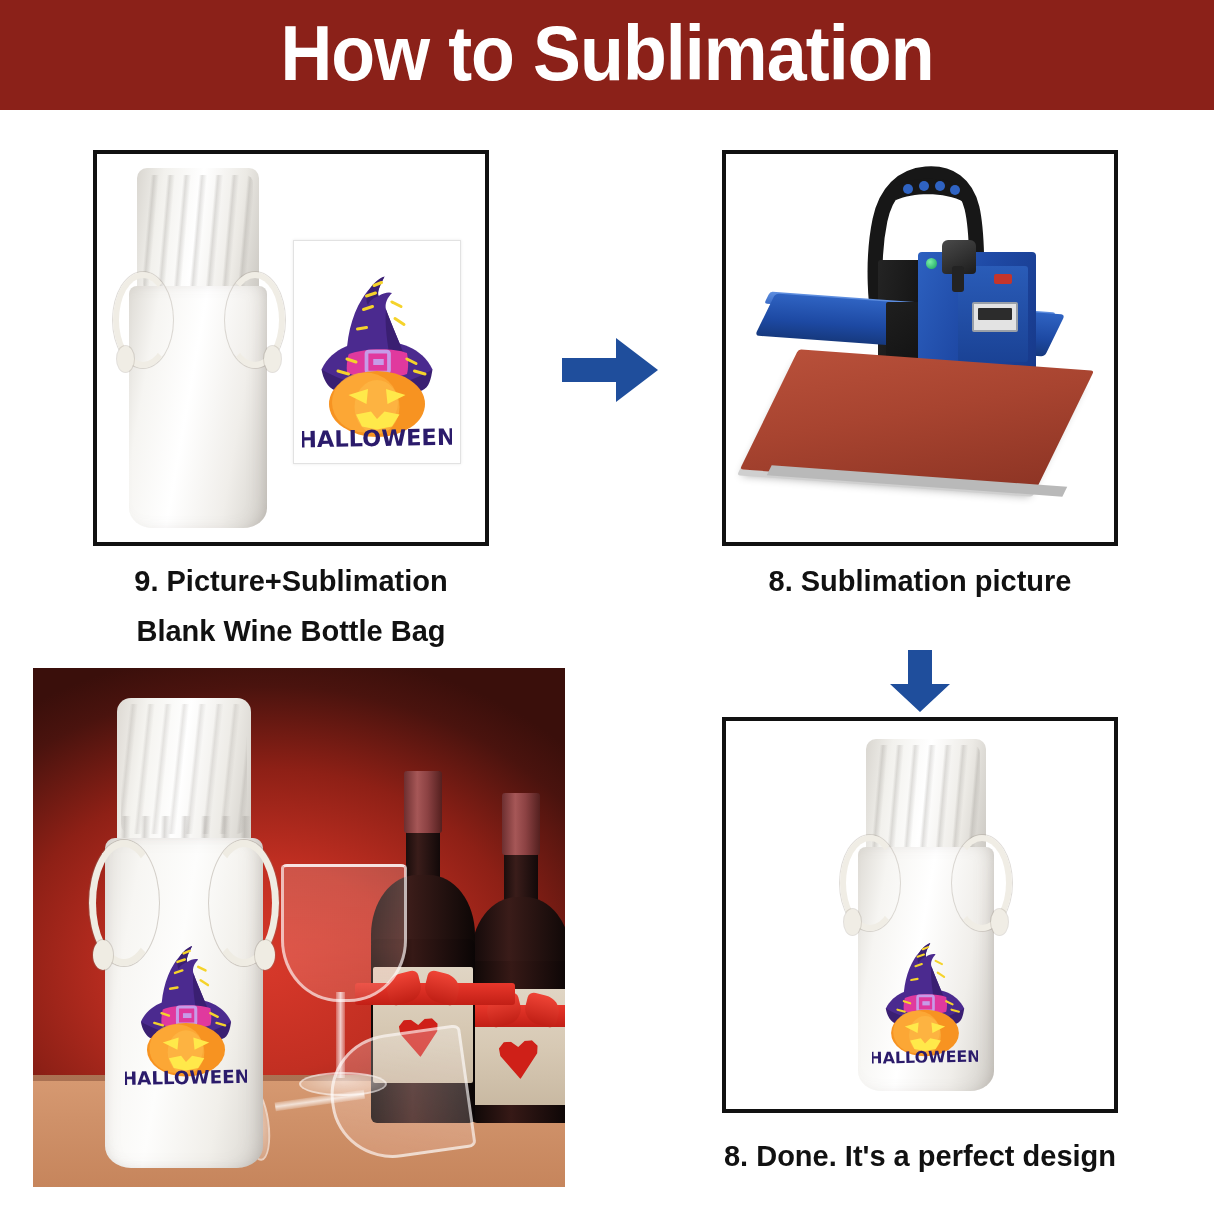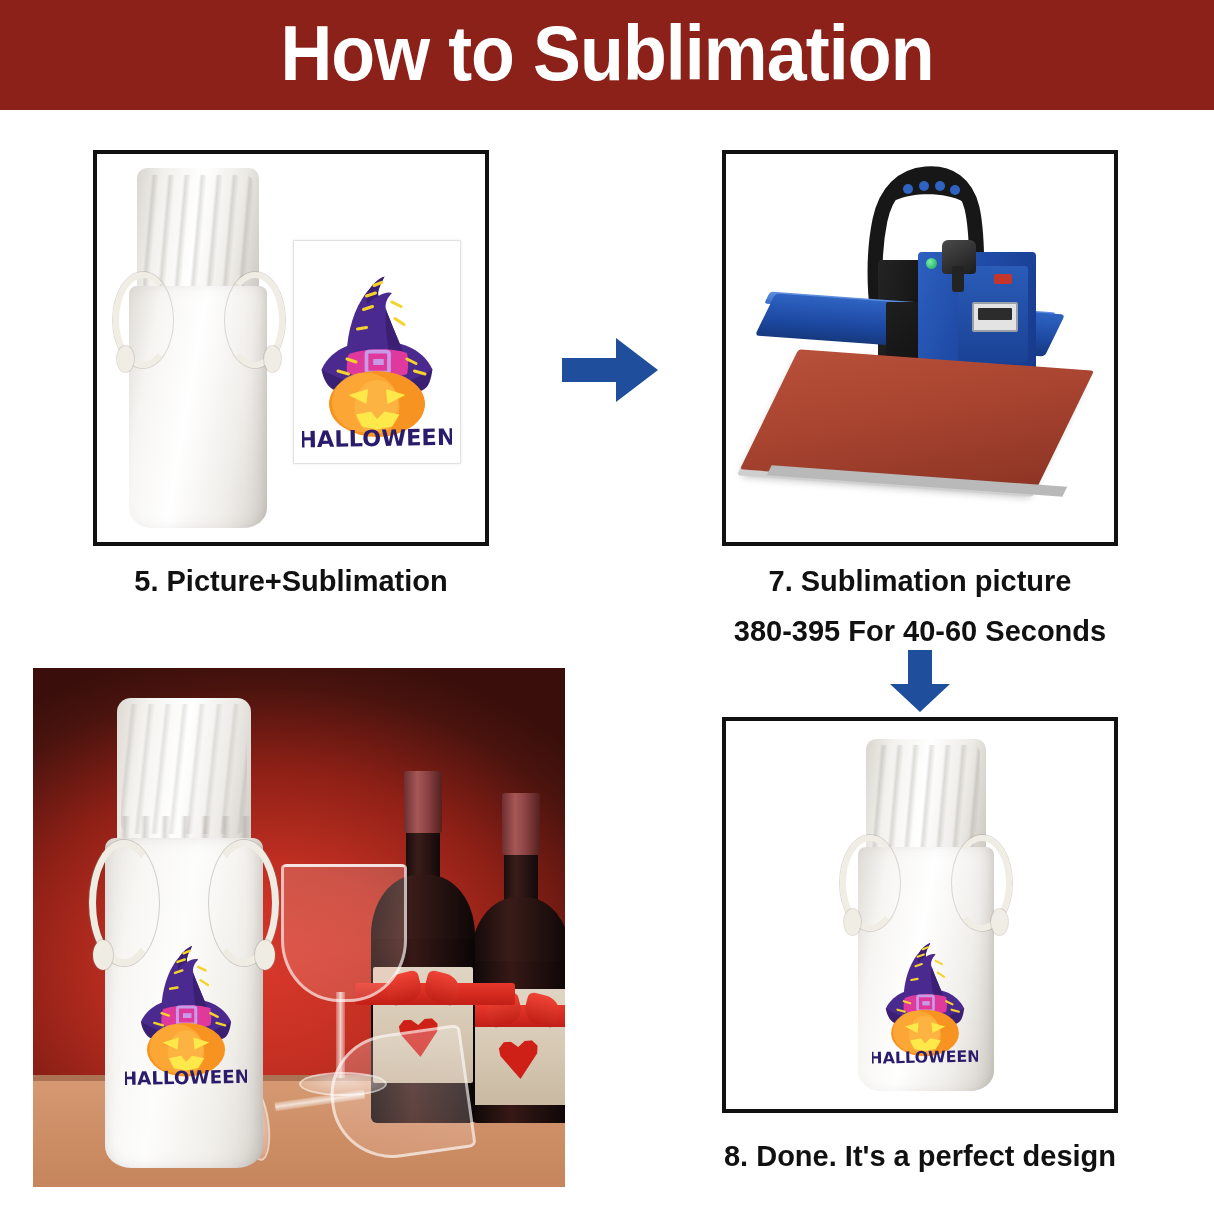--- a/index.html
+++ b/index.html
@@ -677,26 +677,26 @@
       <ellipse cx="100" cy="200" rx="30" ry="36" fill="#FDBE4A" opacity="0.55"></ellipse>
       <path d="M62 184 L88 176 L86 196 Z" fill="#FFE94A"></path>
       <path d="M138 184 L112 176 L114 196 Z" fill="#FFE94A"></path>
       <path d="M72 210 L92 206 L100 216 L110 206 L130 210 L120 226 L100 230 L80 226 Z" fill="#FFE94A"></path>
       <text x="100" y="252" text-anchor="middle" font-family="&quot;DejaVu Sans&quot;, sans-serif" font-size="30" font-weight="bold" fill="#2B1B6B" transform="rotate(-1 100 252)">HALLOWEEN</text>
     </svg>
   </div>
 </div>
 
 <div class="caption" id="caption-step1">
-  <span class="caption-line">5. Picture+Sublimation</span>
+  <span class="caption-line">9. Picture+Sublimation</span>
+  <span class="caption-line">Blank Wine Bottle Bag</span>
 </div>
 
 <div class="caption" id="caption-step2">
-  <span class="caption-line">7. Sublimation picture</span>
-  <span class="caption-line">380-395 For 40-60 Seconds</span>
+  <span class="caption-line">8. Sublimation picture</span>
 </div>
 
 <div class="caption" id="caption-step3">
   <span class="caption-line">8. Done. It's a perfect design</span>
 </div>
 
 <div class="arrow-right-wrap">
   <svg viewBox="0 0 100 80" width="100" height="80">
     <path d="M2 28 L56 28 L56 8 L98 40 L56 72 L56 52 L2 52 Z" fill="#1F4E9C"></path>
   </svg>

